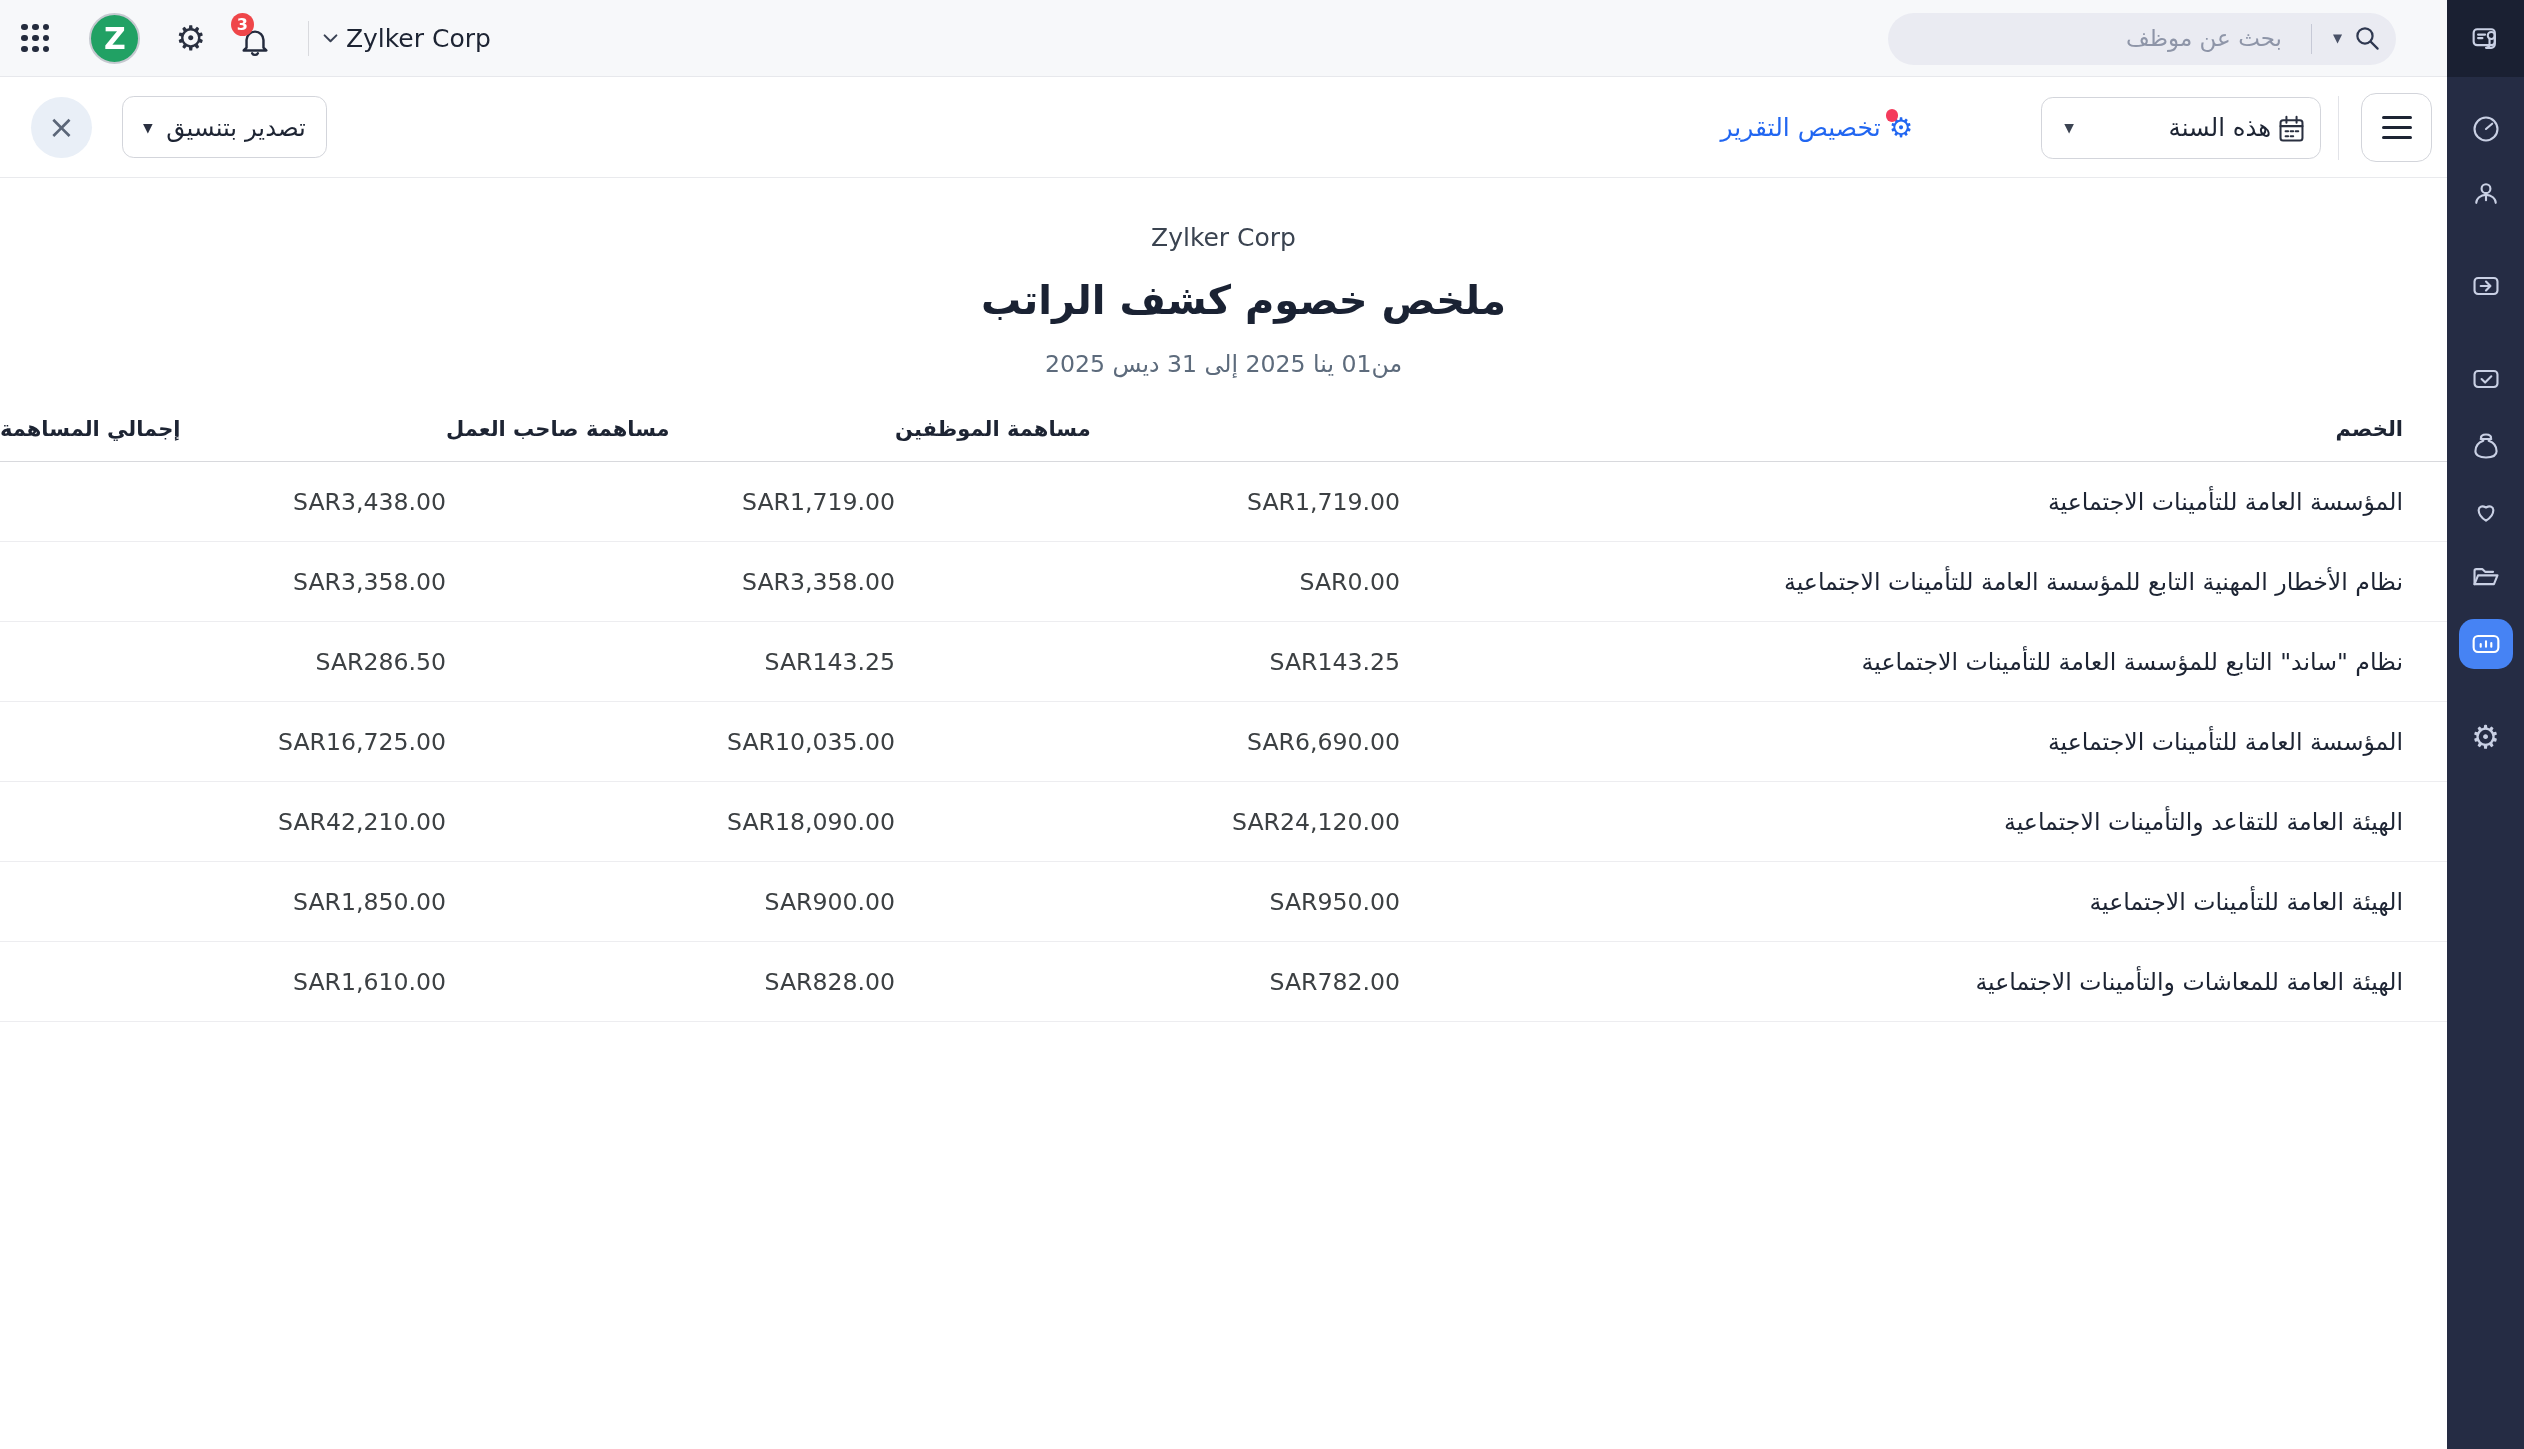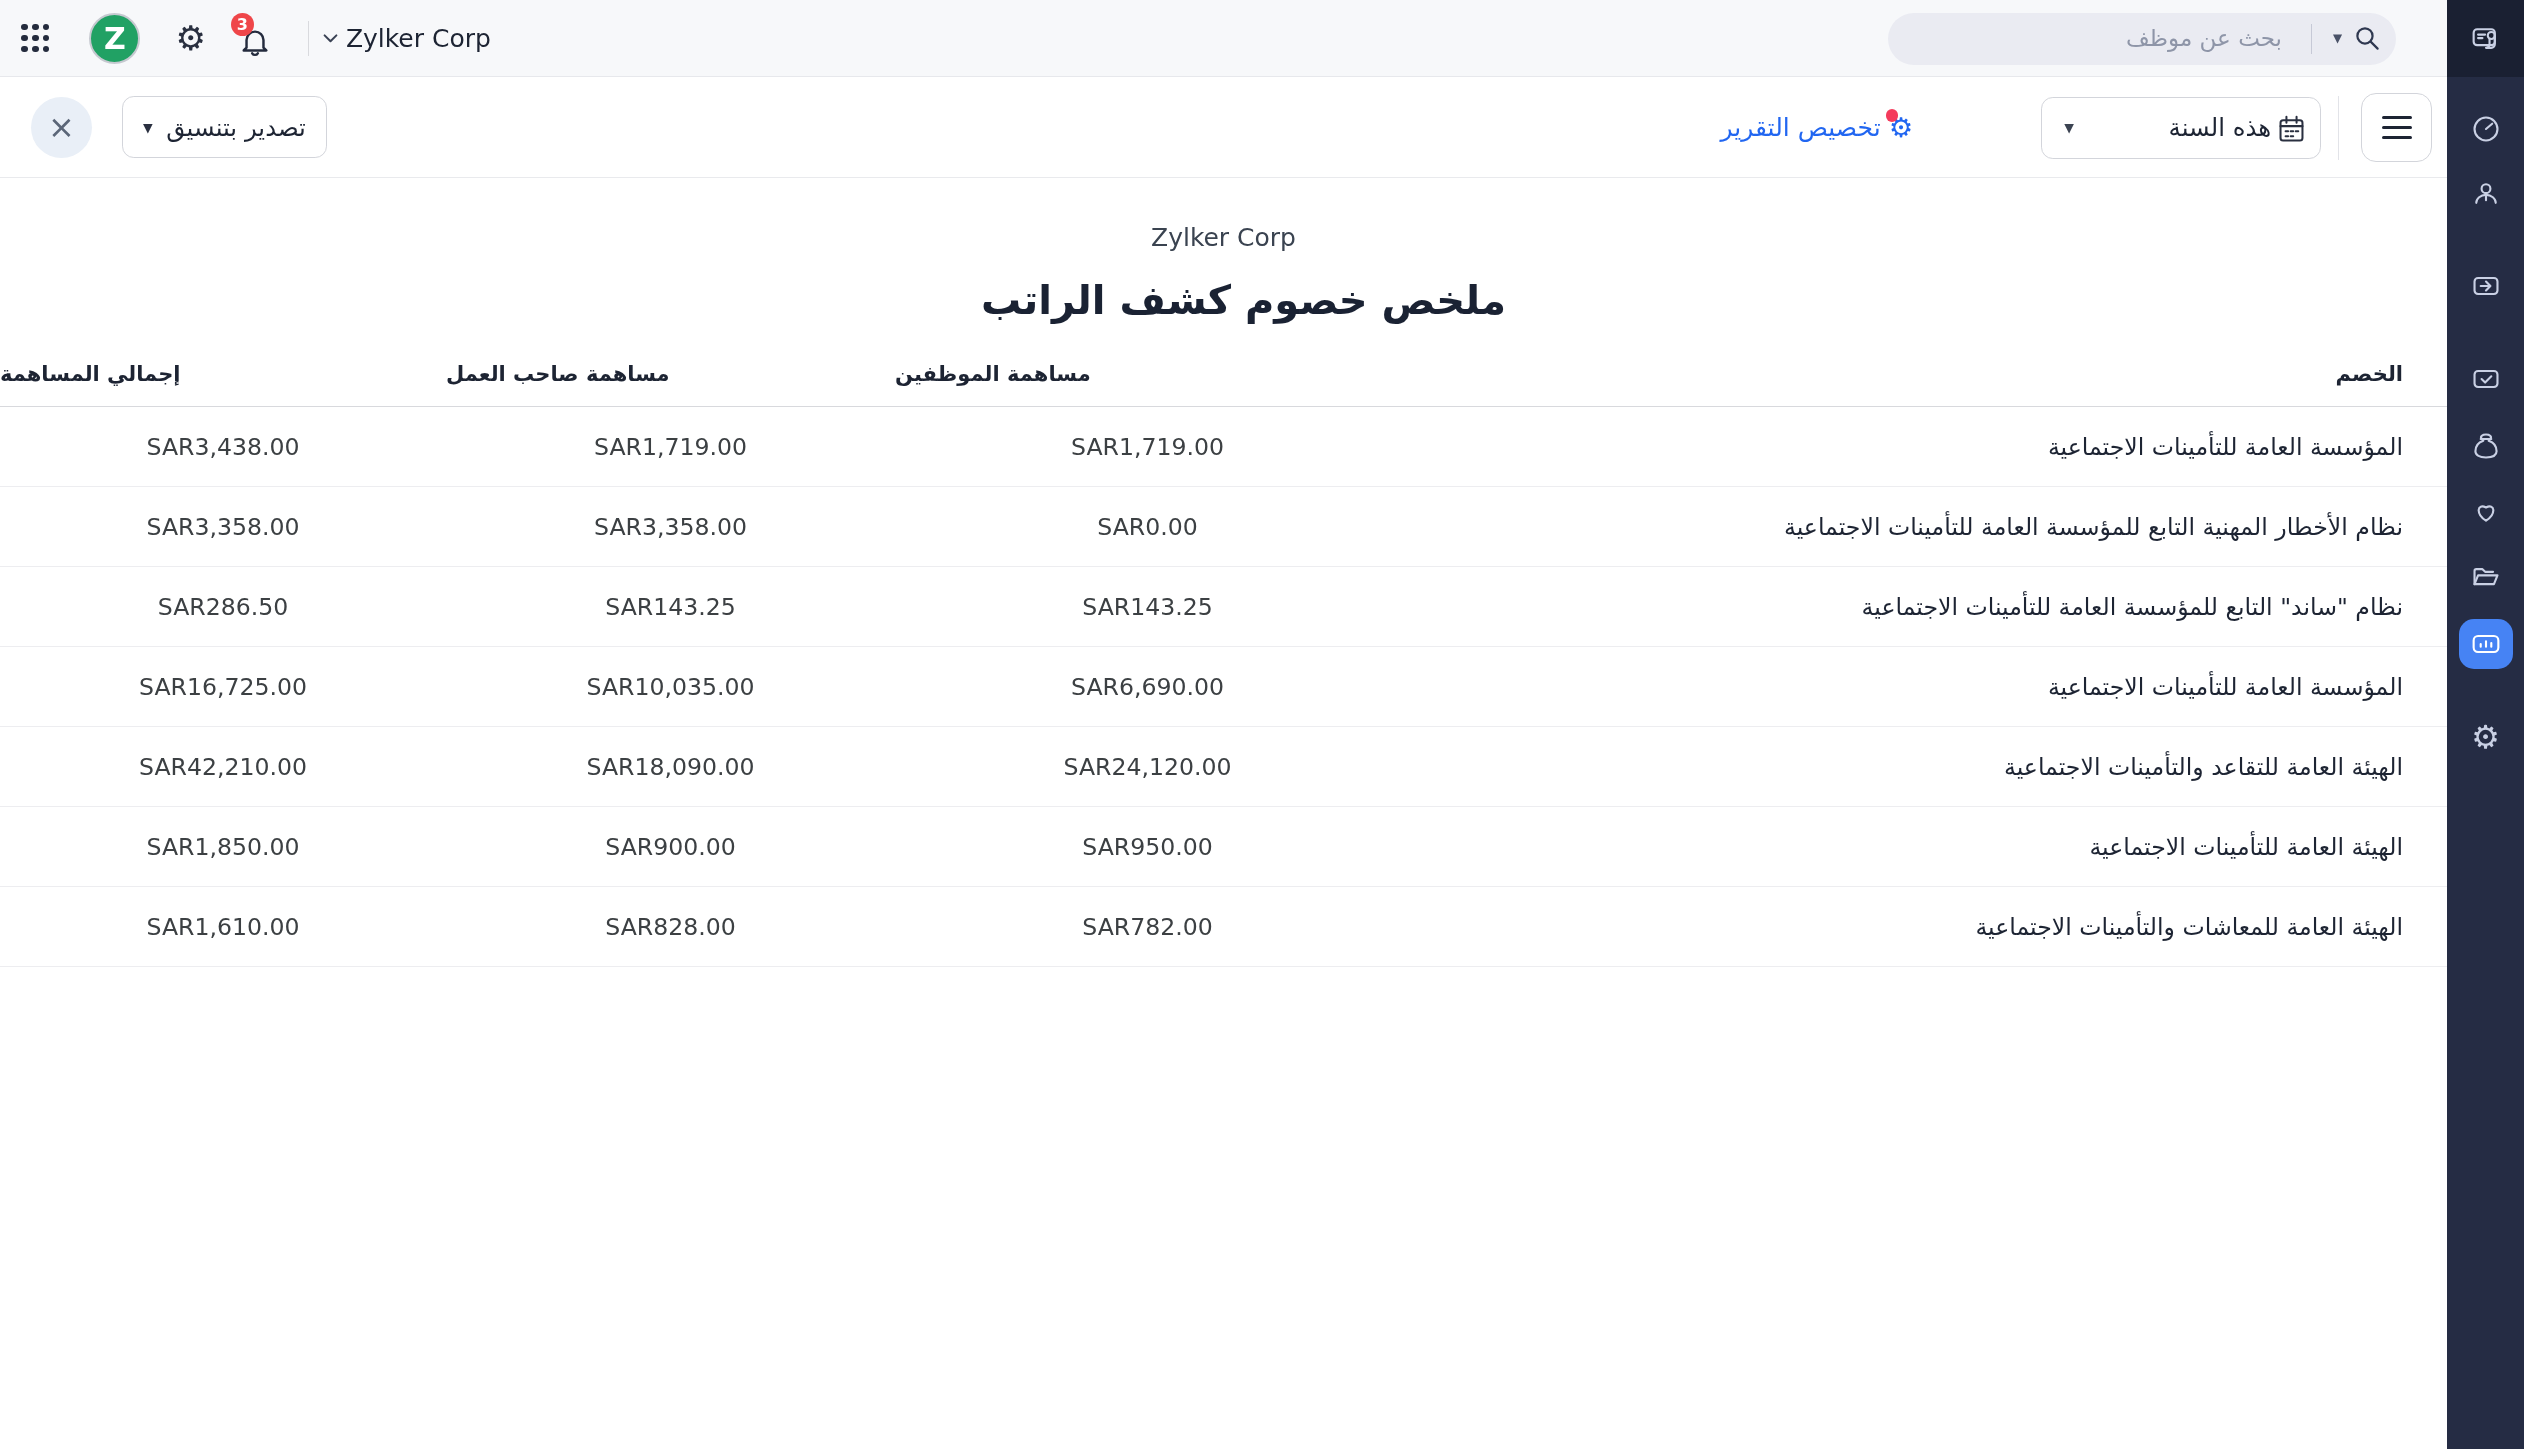--- a/index.html
+++ b/index.html
@@ -90,21 +90,21 @@
   .rep-date { margin-top:27px; font-size:23.6px; color:#5d6b7c; direction:rtl; }
 
   
   table { width:2447px; border-collapse:collapse; table-layout:fixed; margin-top:39px; }
   col.c1 { width:446px; } col.c2 { width:449px; } col.c3 { width:505px; } col.c4 { width:auto; }
   th { font-size:21px; font-weight:bold; color:#1d2433; padding-bottom:20px; }
   th.h-num { text-align:left; direction:rtl; }
   th.h-name { text-align:right; direction:rtl; padding-right:44px; }
   thead tr { border-bottom:1.7px solid #d8d9dd; }
   tbody tr { border-bottom:0.8px solid #ededf0; height:80px; }
-  td.num { text-align:center; font-size:23.6px; color:#3c4043; }
+  td.num { text-align:right; font-size:23.6px; color:#3c4043; }
   td.name { text-align:right; direction:rtl; font-size:23.6px; color:#1d2433; padding-right:44px;
             white-space:nowrap; overflow:hidden; }
   td:first-child, th:first-child { }
 </style>
 </head>
 <body>
 
 <div class="sidebar">
   <div class="sidebar-top">
     <span class="side-ic" style="position:static; transform:none;">
@@ -244,20 +244,21 @@
         <i></i>
           <i></i>
           <i></i>
       </div>
     </div>
   </div>
 
   <div class="rep-head">
     <div class="rep-company">Zylker Corp</div>
     <div class="rep-title">ملخص خصوم كشف الراتب</div>
+    <div class="rep-date">من01 ينا 2025 إلى 31 ديس 2025</div>
   </div>
 
   <table>
     <colgroup>
         <col class="c1">
         <col class="c2">
         <col class="c3">
         <col class="c4">
       </colgroup>
     <thead>

